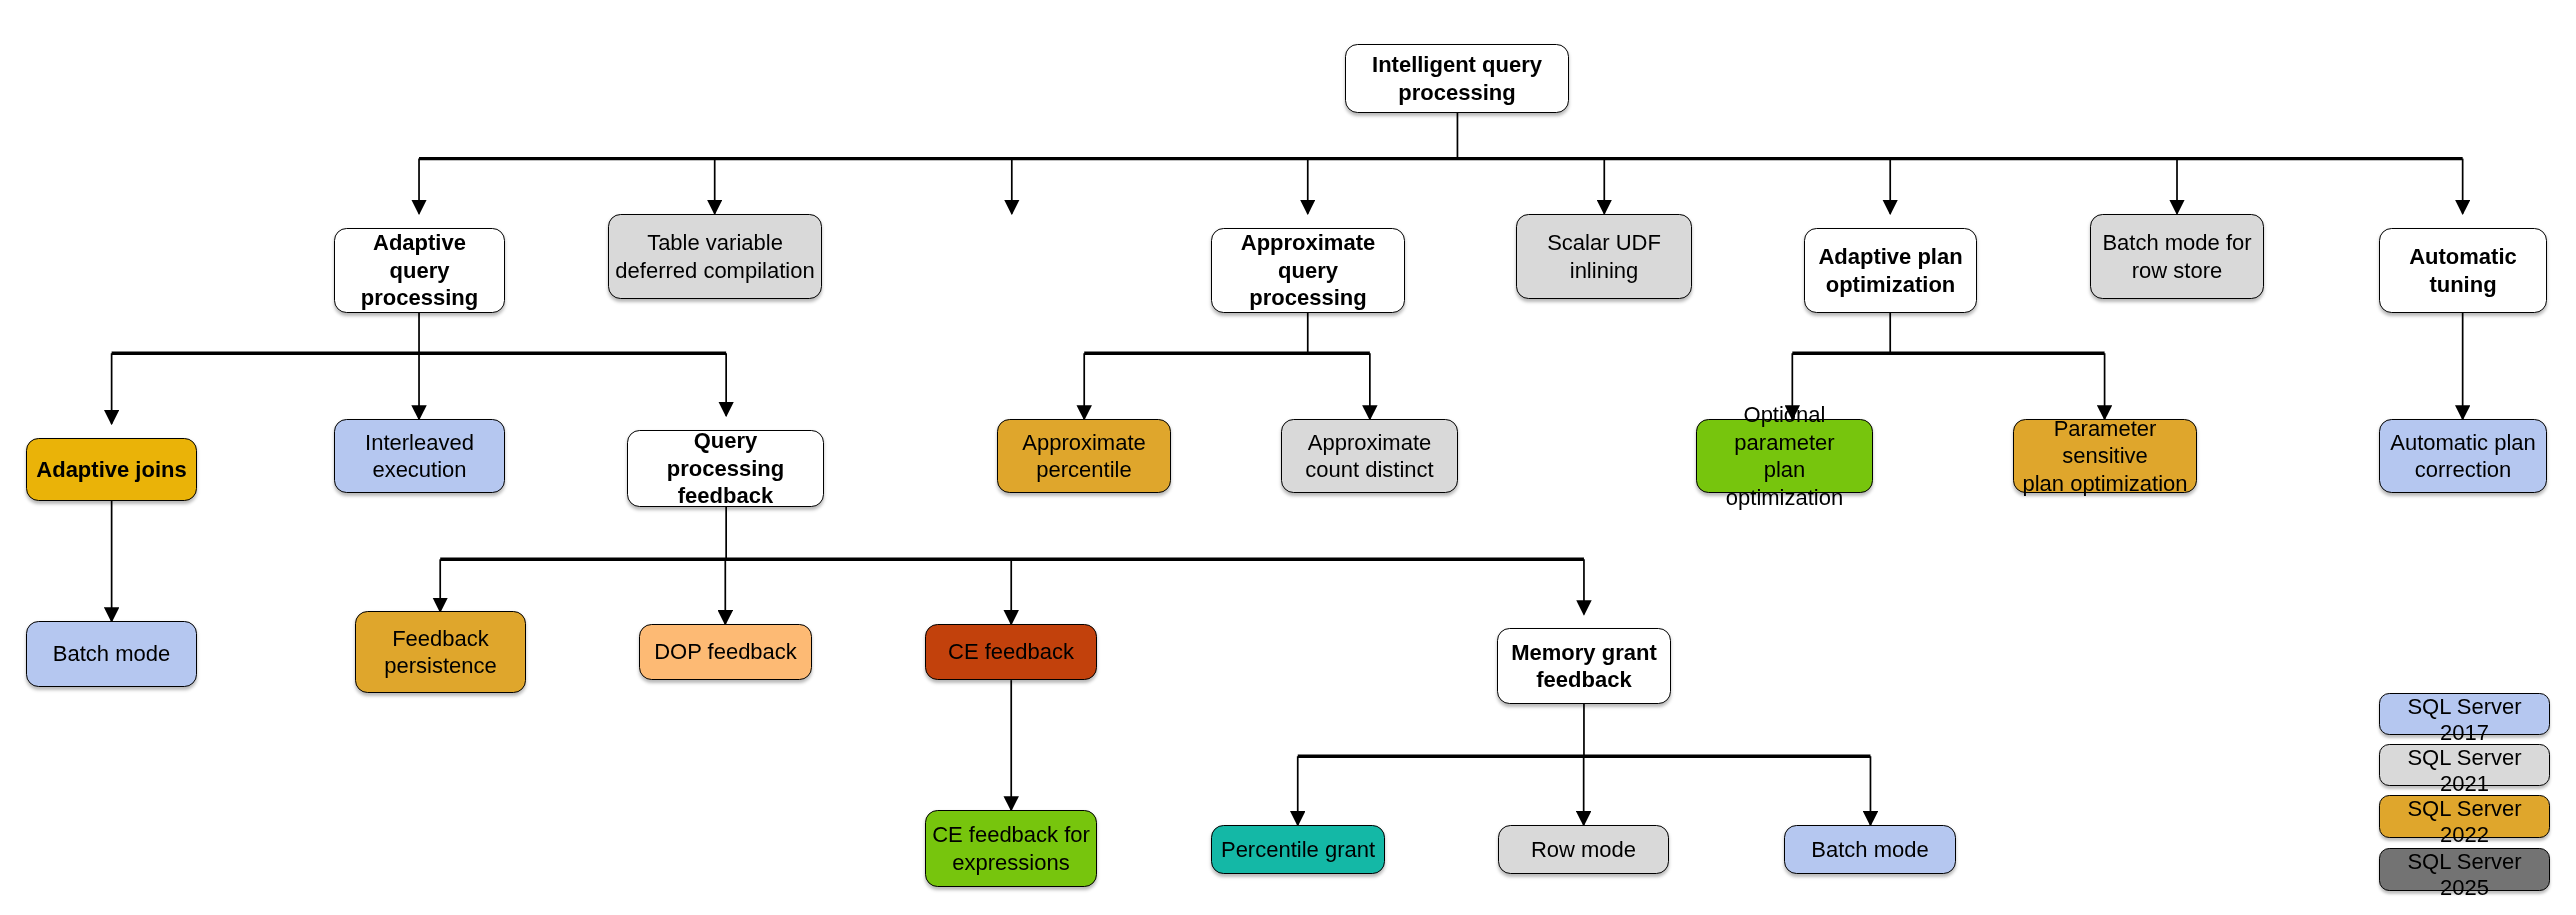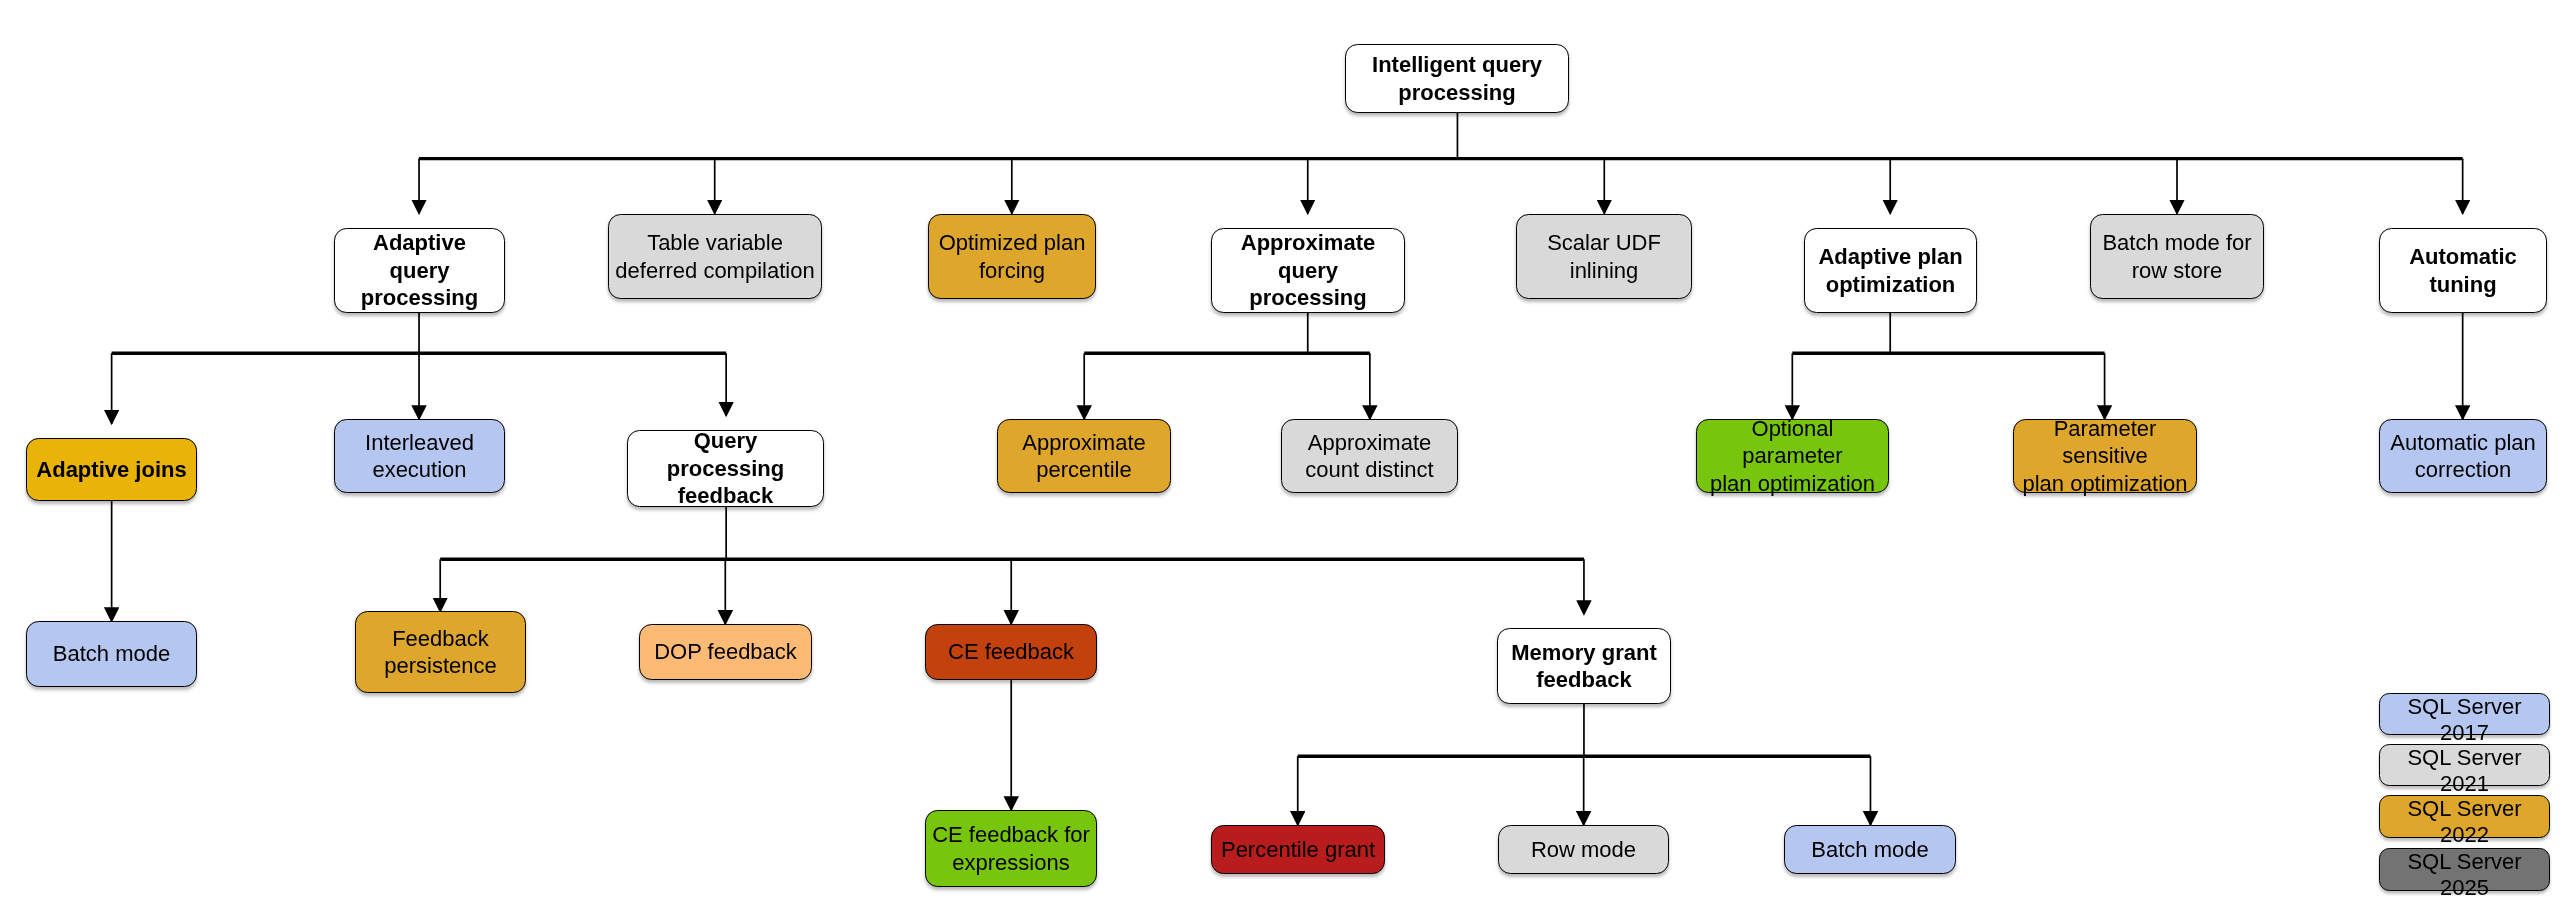--- a/index.html
+++ b/index.html
@@ -93,57 +93,55 @@
       <path d="M 2267 1321 L 2267 1441" stroke="#000000" stroke-width="3" fill="none" marker-end="url(#arrow)"></path>
       <path d="M 2766.5 1321 L 2766.5 1441" stroke="#000000" stroke-width="3" fill="none" marker-end="url(#arrow)"></path>
       <path d="M 3267.5 1321 L 3267.5 1441" stroke="#000000" stroke-width="3" fill="none" marker-end="url(#arrow)"></path>
     </svg>
 <div class="node category" style="left: 1345px; top: 30px; width: 224px; height: 69px; background: rgb(255, 255, 255);"><span>Intelligent query
 processing</span></div>
     <div class="node category" style="left: 334px; top: 214px; width: 171px; height: 85px; background: rgb(255, 255, 255);"><span>Adaptive query
 processing</span></div>
     <div class="node" style="left: 608px; top: 214px; width: 214px; height: 85px; background: rgb(217, 217, 217);"><span>Table variable
 deferred compilation</span></div>
-    <div class="node" style="left: 928px; top: 214px; width: 168px; height: 85px; background: rgb(223, 166, 44);"><span>Optimized plan
-forcing</span></div>
     <div class="node category" style="left: 1211px; top: 214px; width: 194px; height: 85px; background: rgb(255, 255, 255);"><span>Approximate
 query processing</span></div>
     <div class="node" style="left: 1516px; top: 214px; width: 176px; height: 85px; background: rgb(217, 217, 217);"><span>Scalar UDF
 inlining</span></div>
     <div class="node category" style="left: 1804px; top: 214px; width: 173px; height: 85px; background: rgb(255, 255, 255);"><span>Adaptive plan
 optimization</span></div>
     <div class="node" style="left: 2090px; top: 214px; width: 174px; height: 85px; background: rgb(217, 217, 217);"><span>Batch mode for
 row store</span></div>
     <div class="node category" style="left: 2379px; top: 214px; width: 168px; height: 85px; background: rgb(255, 255, 255);"><span>Automatic
 tuning</span></div>
     <div class="node category" style="left: 26px; top: 424px; width: 171px; height: 63px; background: #eab308;"><span>Adaptive joins</span></div>
     <div class="node" style="left: 334px; top: 419px; width: 171px; height: 74px; background: rgb(181, 199, 240);"><span>Interleaved
 execution</span></div>
     <div class="node category" style="left: 627px; top: 416px; width: 197px; height: 77px; background: rgb(255, 255, 255);"><span>Query processing
 feedback</span></div>
     <div class="node" style="left: 997px; top: 419px; width: 174px; height: 74px; background: rgb(223, 166, 44);"><span>Approximate
 percentile</span></div>
     <div class="node" style="left: 1281px; top: 419px; width: 177px; height: 74px; background: rgb(217, 217, 217);"><span>Approximate
 count distinct</span></div>
-    <div class="node" style="left: 1696px; top: 419px; width: 193px; height: 74px; background: rgb(119, 197, 13);"><span>Optional parameter
+    <div class="node" style="left: 1696px; top: 419px; width: 177px; height: 74px; background: rgb(119, 197, 13);"><span>Optional parameter
 plan optimization</span></div>
     <div class="node" style="left: 2013px; top: 419px; width: 184px; height: 74px; background: rgb(223, 166, 44);"><span>Parameter sensitive
 plan optimization</span></div>
     <div class="node" style="left: 2379px; top: 419px; width: 168px; height: 74px; background: rgb(181, 199, 240);"><span>Automatic plan
 correction</span></div>
     <div class="node" style="left: 26px; top: 621px; width: 171px; height: 66px; background: rgb(181, 199, 240);"><span>Batch mode</span></div>
     <div class="node" style="left: 355px; top: 611px; width: 171px; height: 82px; background: rgb(223, 166, 44);"><span>Feedback
 persistence</span></div>
     <div class="node" style="left: 639px; top: 624px; width: 173px; height: 56px; background: #fdba74;"><span>DOP feedback</span></div>
     <div class="node" style="left: 925px; top: 624px; width: 172px; height: 56px; background: #c2410c;"><span>CE feedback</span></div>
     <div class="node category" style="left: 1497px; top: 614px; width: 174px; height: 76px; background: rgb(255, 255, 255);"><span>Memory grant
 feedback</span></div>
     <div class="node" style="left: 925px; top: 810px; width: 172px; height: 77px; background: rgb(119, 197, 13);"><span>CE feedback for
 expressions</span></div>
-    <div class="node" style="left: 1211px; top: 825px; width: 174px; height: 49px; background: #b91c1c;"><span>Percentile grant</span></div>
+    <div class="node" style="left: 1211px; top: 825px; width: 174px; height: 49px; background: #14b8a6;"><span>Percentile grant</span></div>
     <div class="node" style="left: 1498px; top: 825px; width: 171px; height: 49px; background: rgb(217, 217, 217);"><span>Row mode</span></div>
     <div class="node" style="left: 1784px; top: 825px; width: 172px; height: 49px; background: rgb(181, 199, 240);"><span>Batch mode</span></div>
     <div class="legend-item" style="left: 2379px; top: 693px; width: 171px; height: 42px; background: rgb(181, 199, 240);">
       <span>SQL Server 2017</span>
     </div>
     <div class="legend-item" style="left: 2379px; top: 744px; width: 171px; height: 42px; background: rgb(217, 217, 217);">
       <span>SQL Server 2021</span>
     </div>
     <div class="legend-item" style="left: 2379px; top: 795px; width: 171px; height: 43px; background: rgb(223, 166, 44);">
       <span>SQL Server 2022</span>

